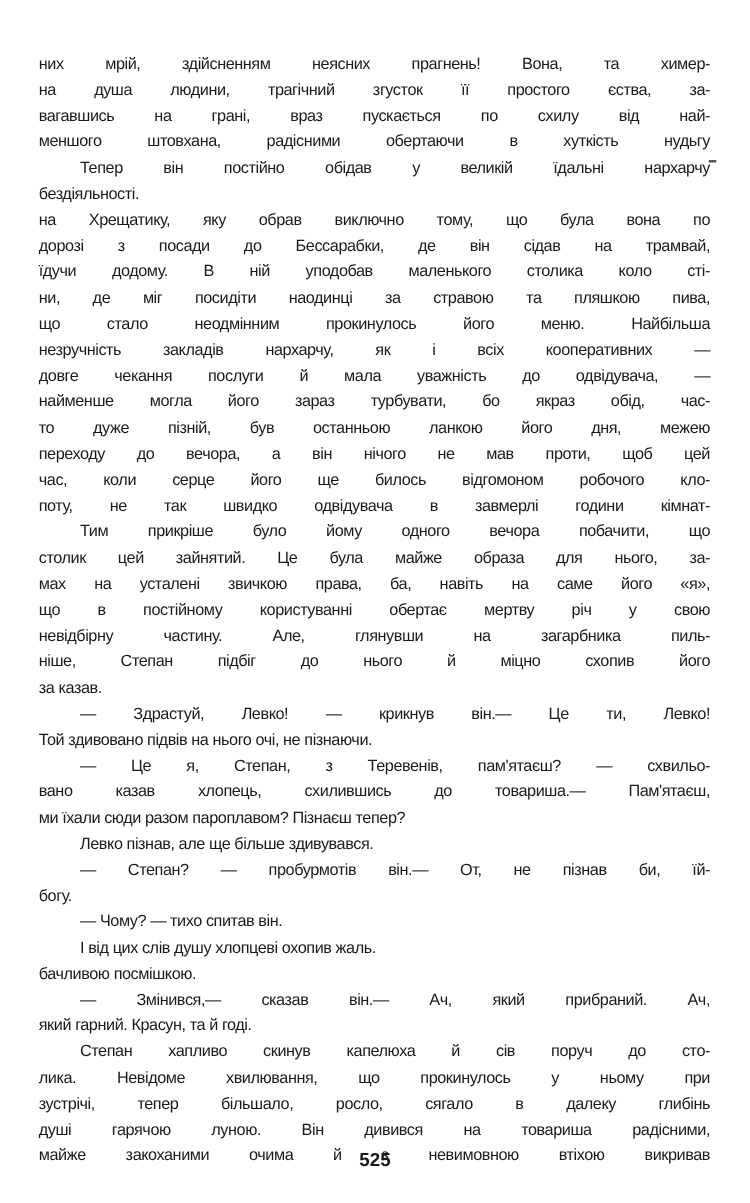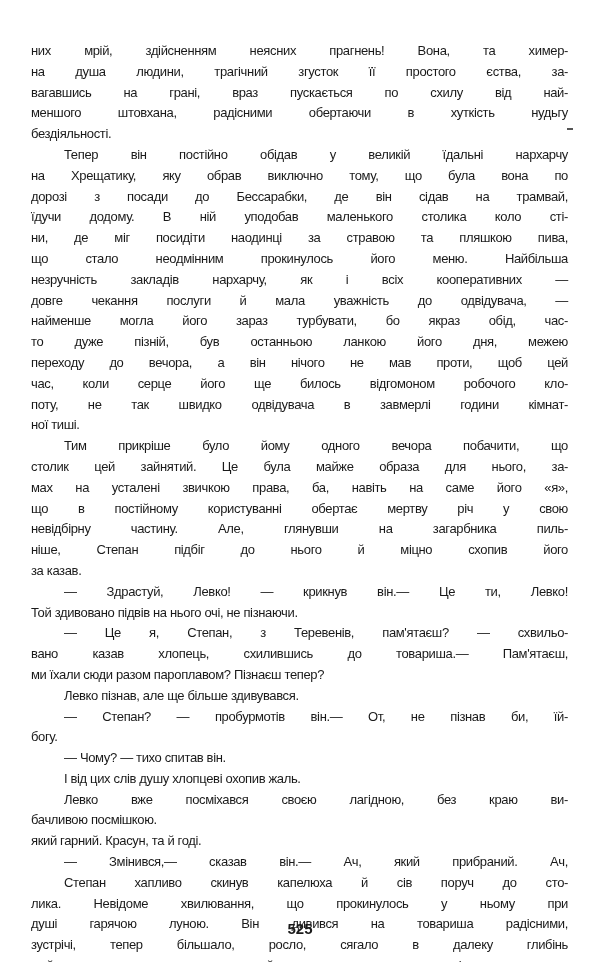--- a/index.html
+++ b/index.html
@@ -27,56 +27,54 @@
     .mark { position: absolute; left: 567px; top: 128px; width: 6px; height: 2px; background: #555; }
   </style>
 </head>
 <body>
 
 <div class="page" id="page">
     <div class="line">них мрій, здійсненням неясних прагнень! Вона, та химер-</div>
     <div class="line">на душа людини, трагічний згусток її простого єства, за-</div>
     <div class="line">вагавшись на грані, враз пускається по схилу від най-</div>
     <div class="line">меншого штовхана, радісними обертаючи в хуткість нудьгу</div>
+    <div class="line indent">Тепер він постійно обідав у великій їдальні нархарчу</div>
     <div class="line last">бездіяльності.</div>
-    <div class="line indent">Тепер він постійно обідав у великій їдальні нархарчу</div>
     <div class="line">на Хрещатику, яку обрав виключно тому, що була вона по</div>
     <div class="line">дорозі з посади до Бессарабки, де він сідав на трамвай,</div>
     <div class="line">їдучи додому. В ній уподобав маленького столика коло сті-</div>
     <div class="line">ни, де міг посидіти наодинці за стравою та пляшкою пива,</div>
     <div class="line">що стало неодмінним прокинулось його меню. Найбільша</div>
     <div class="line">незручність закладів нархарчу, як і всіх кооперативних —</div>
     <div class="line">довге чекання послуги й мала уважність до одвідувача, —</div>
     <div class="line">найменше могла його зараз турбувати, бо якраз обід, час-</div>
     <div class="line">то дуже пізній, був останньою ланкою його дня, межею</div>
     <div class="line">переходу до вечора, а він нічого не мав проти, щоб цей</div>
     <div class="line">час, коли серце його ще билось відгомоном робочого кло-</div>
     <div class="line">поту, не так швидко одвідувача в завмерлі години кімнат-</div>
-    <div class="line last">ної тиші.</div>
     <div class="line indent">Тим прикріше було йому одного вечора побачити, що</div>
     <div class="line">столик цей зайнятий. Це була майже образа для нього, за-</div>
     <div class="line">мах на усталені звичкою права, ба, навіть на саме його «я»,</div>
     <div class="line">що в постійному користуванні обертає мертву річ у свою</div>
     <div class="line">невідбірну частину. Але, глянувши на загарбника пиль-</div>
     <div class="line">ніше, Степан підбіг до нього й міцно схопив його</div>
     <div class="line last">за казав.</div>
     <div class="line indent">— Здрастуй, Левко! — крикнув він.— Це ти, Левко!</div>
     <div class="line last">Той здивовано підвів на нього очі, не пізнаючи.</div>
     <div class="line indent">— Це я, Степан, з Теревенів, пам'ятаєш? — схвильо-</div>
     <div class="line">вано казав хлопець, схилившись до товариша.— Пам'ятаєш,</div>
     <div class="line last">ми їхали сюди разом пароплавом? Пізнаєш тепер?</div>
     <div class="line indent last">Левко пізнав, але ще більше здивувався.</div>
     <div class="line indent">— Степан? — пробурмотів він.— От, не пізнав би, їй-</div>
     <div class="line last">богу.</div>
     <div class="line indent last">— Чому? — тихо спитав він.</div>
     <div class="line indent last">І від цих слів душу хлопцеві охопив жаль.</div>
-    <div class="line indent">Левко вже посміхався своєю лагідною, без краю ви-</div>
     <div class="line last">бачливою посмішкою.</div>
+    <div class="line indent">— Змінився,— сказав він.— Ач, який прибраний. Ач,</div>
     <div class="line last">який гарний. Красун, та й годі.</div>
-    <div class="line indent">— Змінився,— сказав він.— Ач, який прибраний. Ач,</div>
     <div class="line indent">Степан хапливо скинув капелюха й сів поруч до сто-</div>
     <div class="line">лика. Невідоме хвилювання, що прокинулось у ньому при</div>
+    <div class="line">зустрічі, тепер більшало, росло, сягало в далеку глибінь</div>
     <div class="line">душі гарячою луною. Він дивився на товариша радісними,</div>
-    <div class="line">зустрічі, тепер більшало, росло, сягало в далеку глибінь</div>
     <div class="line">майже закоханими очима й з невимовною втіхою викривав</div>
   </div>
 <div class="mark"></div>
 <div class="pageno">525</div>
 
 </body></html>

